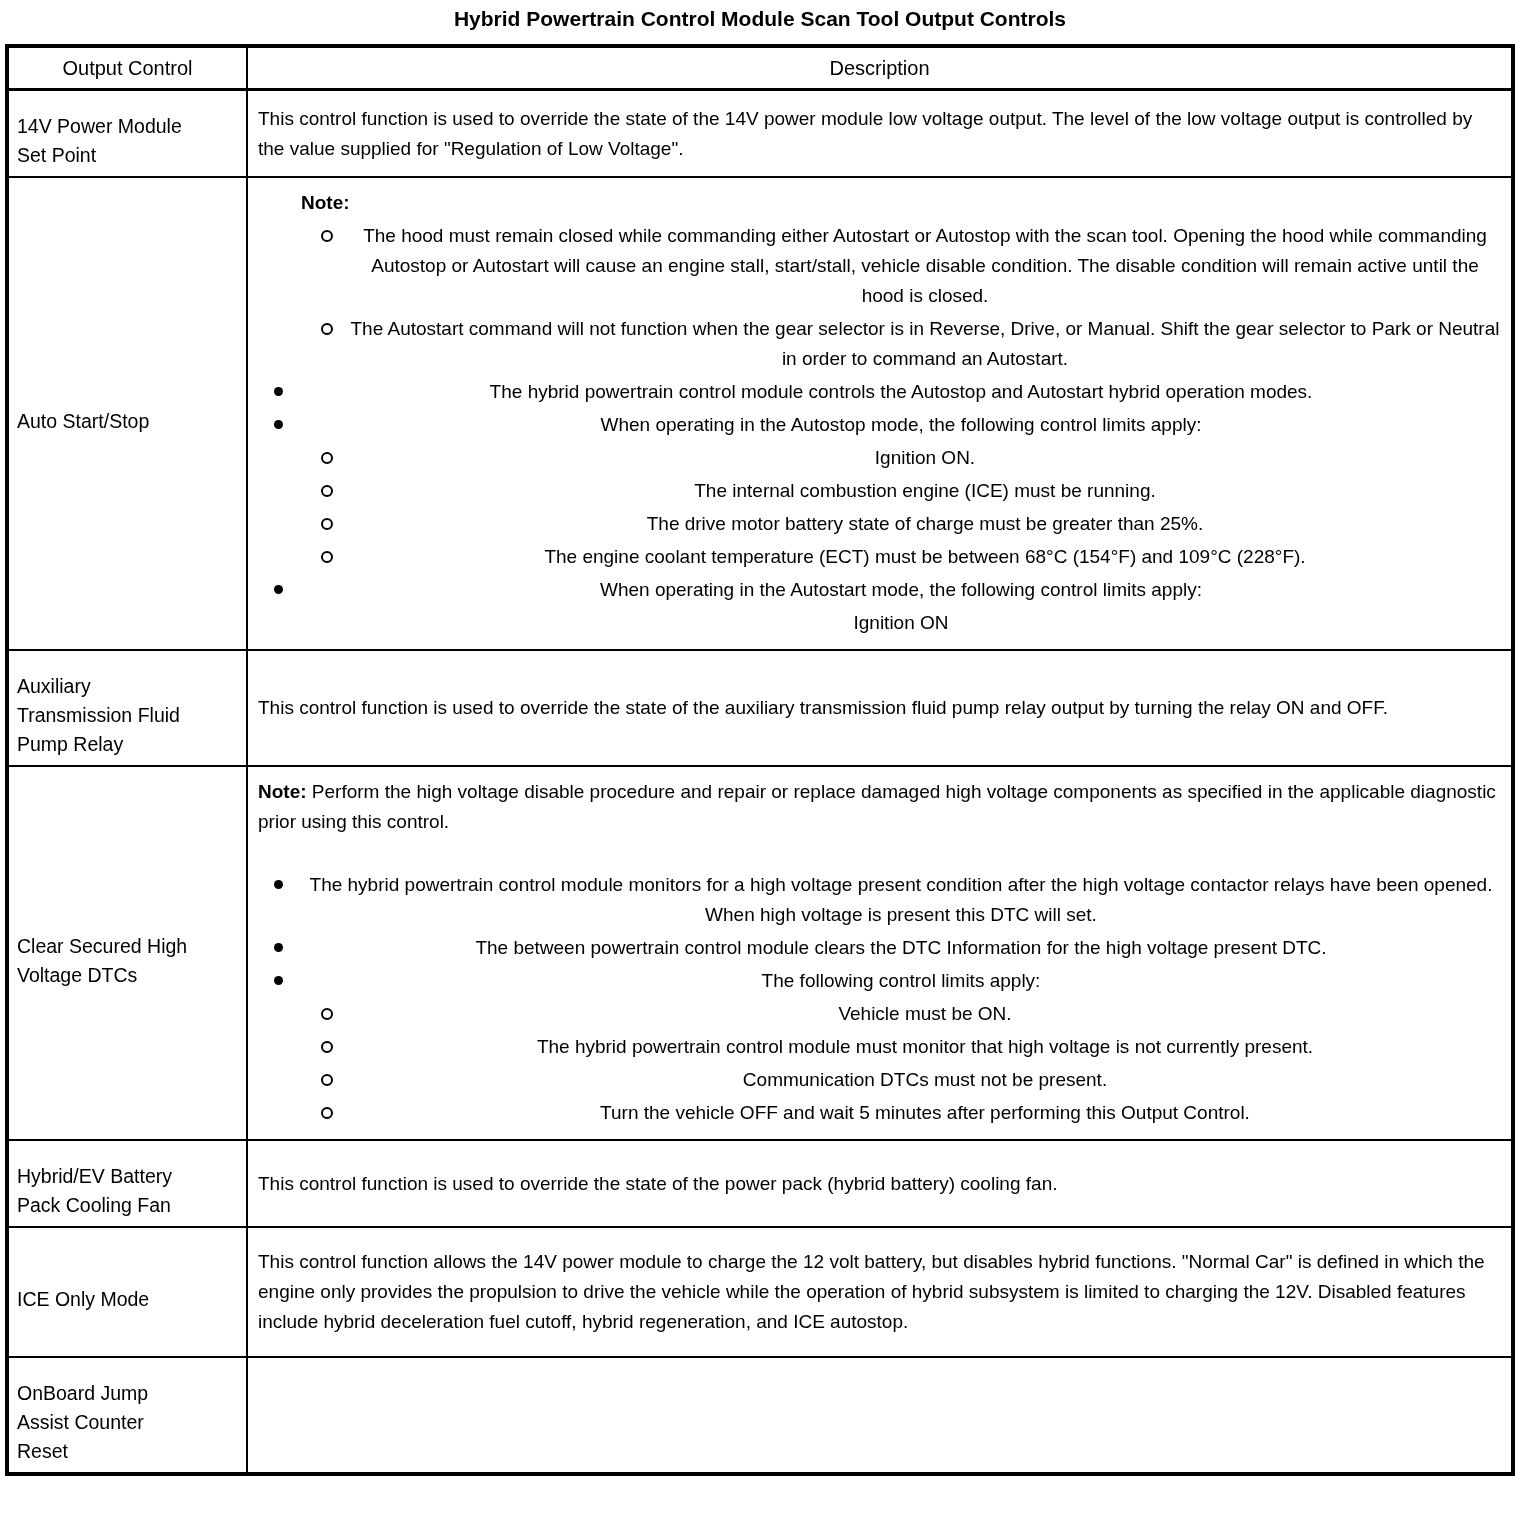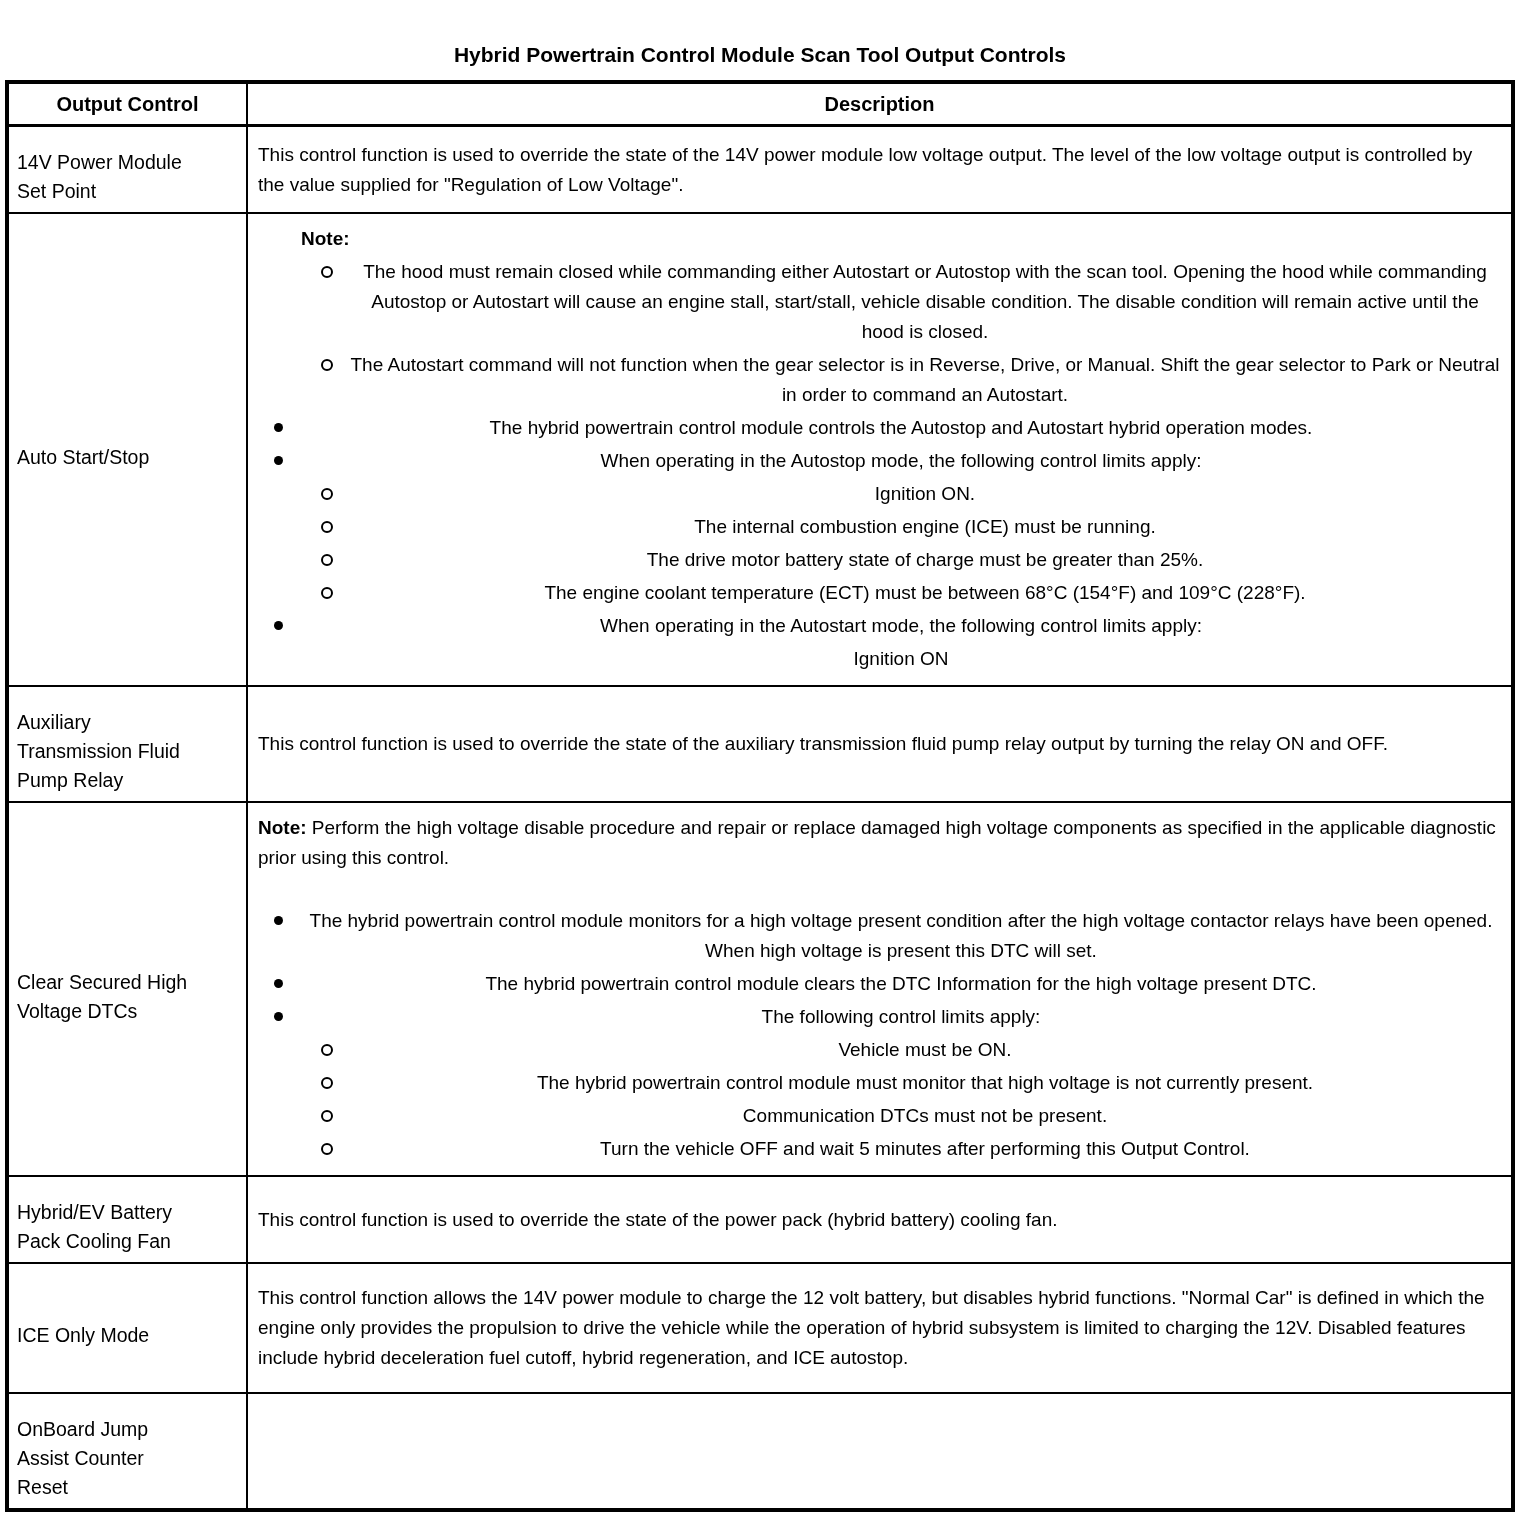--- a/index.html
+++ b/index.html
@@ -11,37 +11,36 @@
   }
   .page {
     width: 1520px;
     background: #ffffff;
   }
   .title {
     text-align: center;
     font-weight: bold;
     font-size: 21px;
     padding: 7px 0 13px 0;
-    margin-top: 36px;
   }
   table.controls {
     border-collapse: collapse;
     table-layout: fixed;
     width: 1510px;
     margin-left: 5px;
     border: 4px solid #000000;
   }
   table.controls th,
   table.controls td {
     border: 2px solid #000000;
   }
   thead th {
     height: 38px;
     font-size: 20px;
-    font-weight: bold;
+    font-weight: normal;
     text-align: center;
     vertical-align: middle;
     border-bottom: 3px solid #000000 !important;
   }
   td.cell-control {
     vertical-align: middle;
     padding: 6px 8px;
     font-size: 19.5px;
     line-height: 29px;
     word-wrap: break-word;
@@ -143,21 +142,21 @@
           </td>
         </tr>
         <tr style="height: 355px;">
           <td class="cell-control">
             <div class="control-label">Clear Secured High Voltage DTCs</div>
           </td>
           <td class="cell-desc">
             <div class="para"><span class="bold">Note:</span><span> Perform the high voltage disable procedure and repair or replace damaged high voltage components as specified in the applicable diagnostic prior using this control.</span></div>
             <div class="gap"></div>
             <div class="li l1"><span class="marker"></span><span>The hybrid powertrain control module monitors for a high voltage present condition after the high voltage contactor relays have been opened. When high voltage is present this DTC will set.</span></div>
-            <div class="li l1"><span class="marker"></span><span>The hybrid powertrain control module clears the DTC Information for the high voltage present DTC.</span></div>
+            <div class="li l1"><span class="marker"></span><span>The between powertrain control module clears the DTC Information for the high voltage present DTC.</span></div>
             <div class="li l1"><span class="marker"></span><span>The following control limits apply:</span></div>
             <div class="li l2"><span class="marker"></span><span>Vehicle must be ON.</span></div>
             <div class="li l2"><span class="marker"></span><span>The hybrid powertrain control module must monitor that high voltage is not currently present.</span></div>
             <div class="li l2"><span class="marker"></span><span>Communication DTCs must not be present.</span></div>
             <div class="li l2"><span class="marker"></span><span>Turn the vehicle OFF and wait 5 minutes after performing this Output Control.</span></div>
           </td>
         </tr>
         <tr style="height: 73px;">
           <td class="cell-control">
             <div class="control-label">Hybrid/EV Battery Pack Cooling Fan</div>

